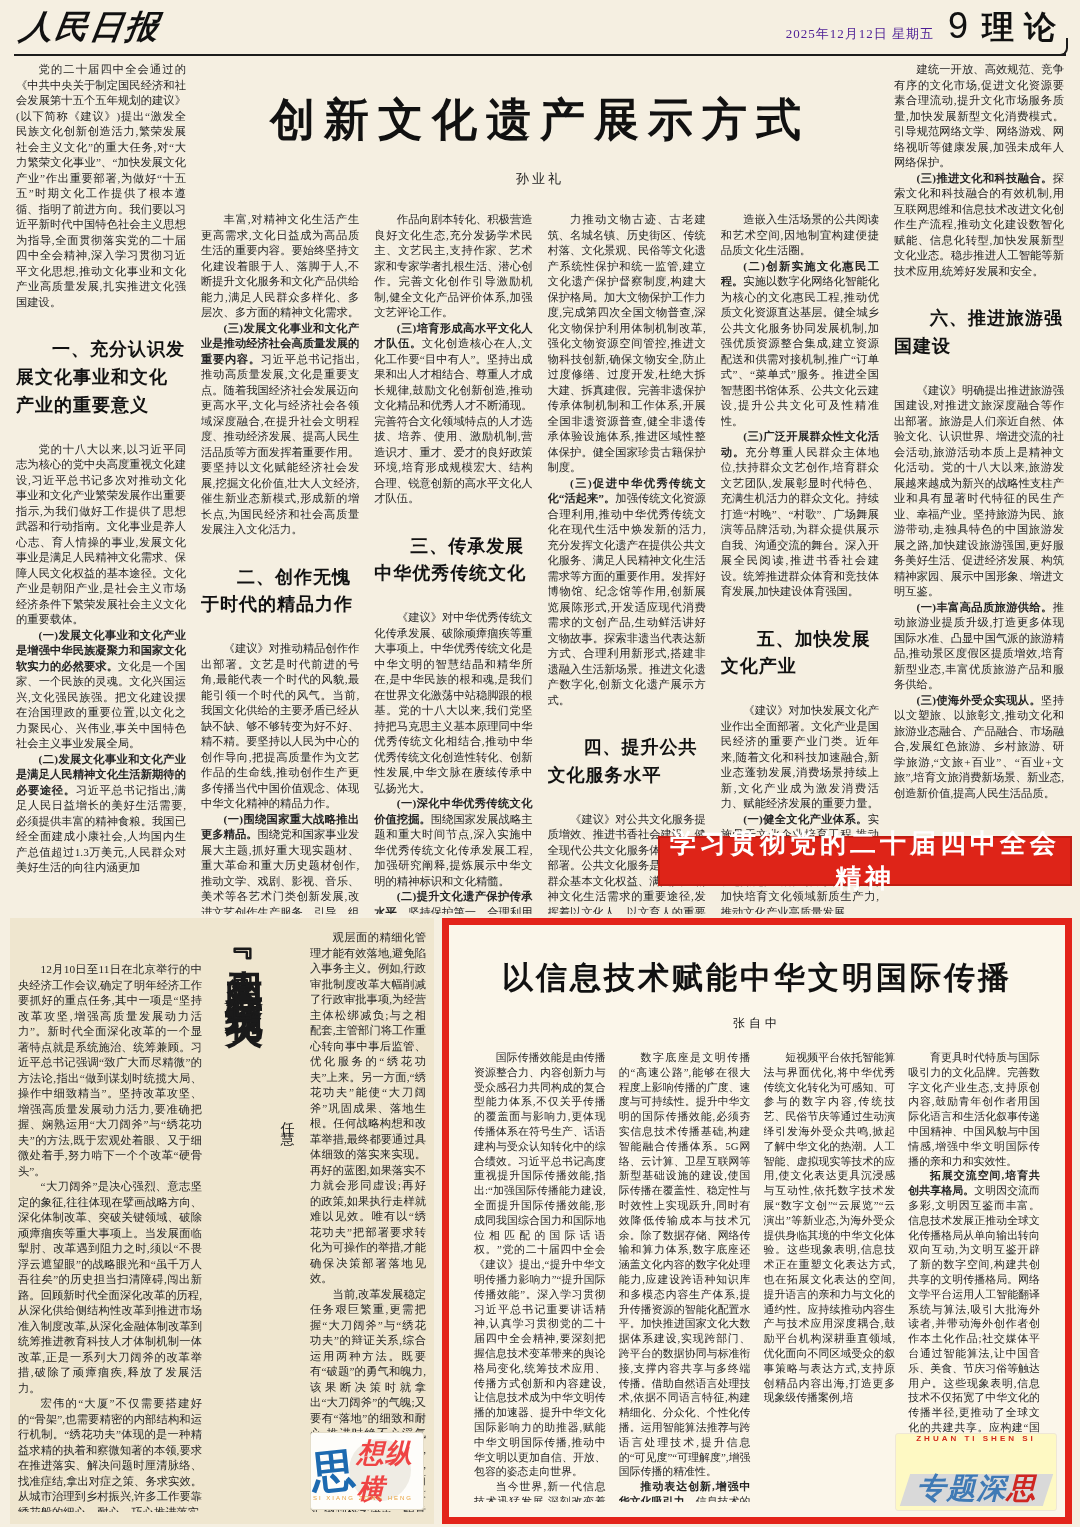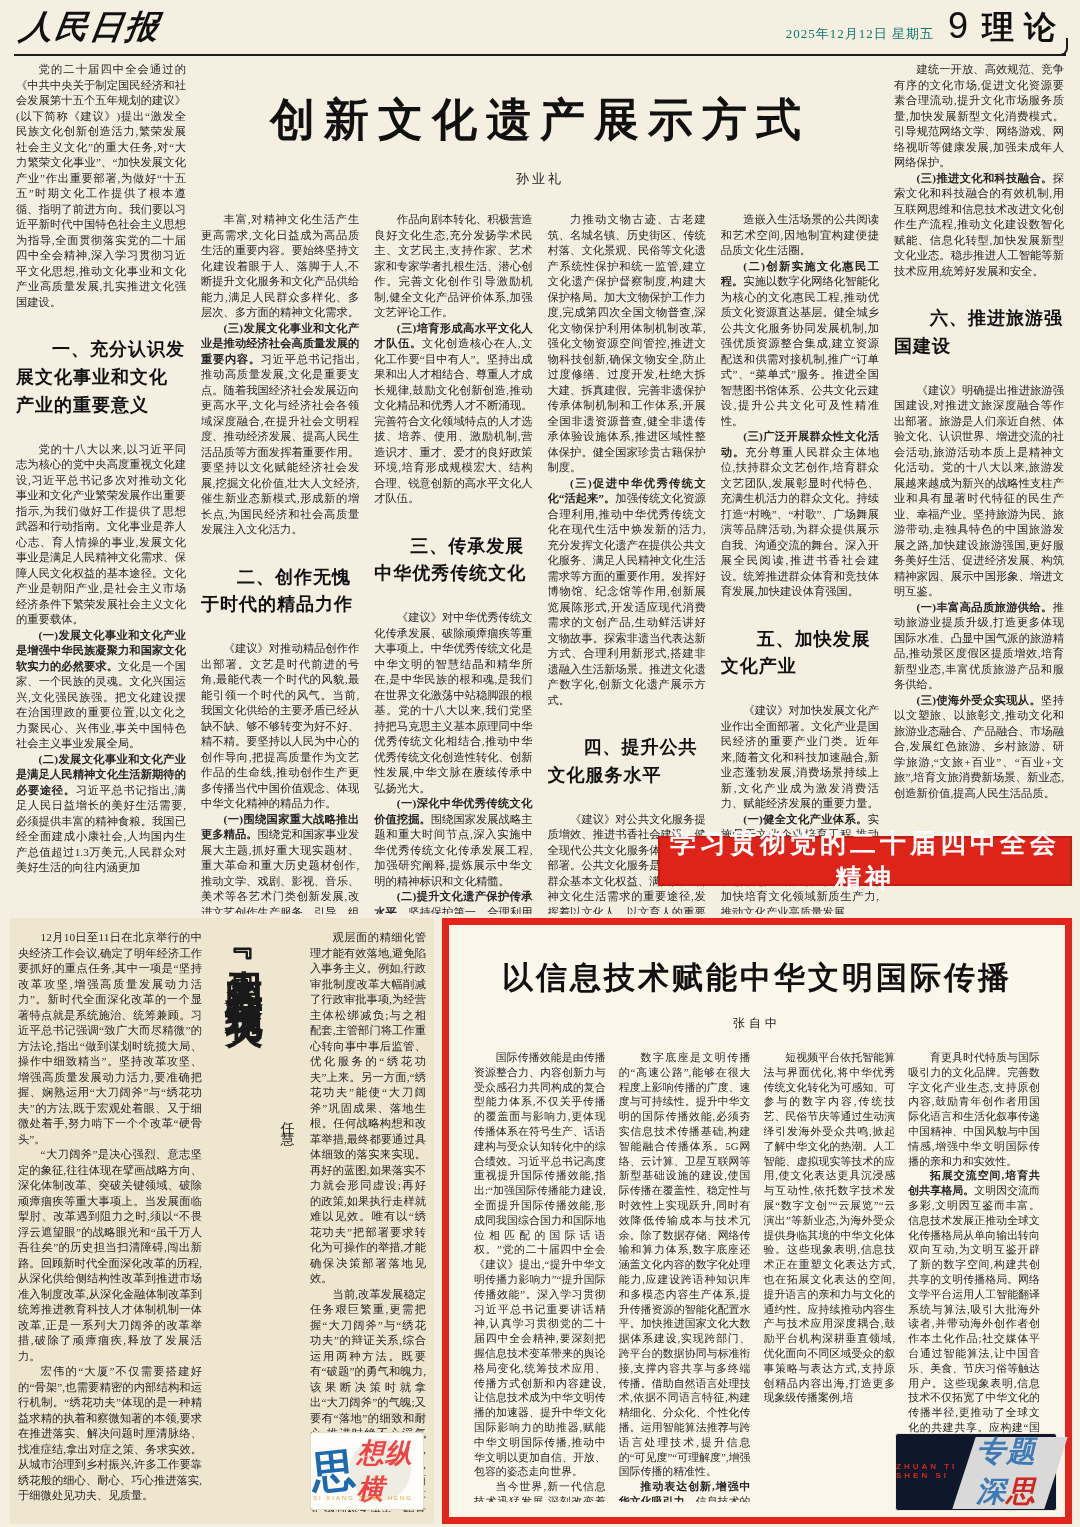--- a/index.html
+++ b/index.html
@@ -3,21 +3,21 @@
 <meta charset="utf-8">
 <style>
   html,body{margin:0;padding:0;}
   body{background:#e8e2d2;font-family:"Liberation Serif","DejaVu Serif",serif;}
   #paper{position:relative;width:1080px;height:1527px;background:#f5efe1;margin:0 auto;overflow:hidden;}
 
   
   .hdr{position:relative;height:54px;margin:0 14px;border-bottom:2px solid #1c1c1c;display:flex;align-items:flex-end;}
   .masthead{font-size:33px;font-weight:700;font-style:italic;transform:skewX(-8deg);letter-spacing:2px;color:#111;padding:0 4px 4px 6px;}
   .hdr-right{margin-left:auto;display:flex;align-items:baseline;gap:14px;padding-bottom:4px;}
-  .hdr-date{font-size:13px;color:#0f766e;letter-spacing:1px;}
+  .hdr-date{font-size:13px;color:#4c1d95;letter-spacing:1px;}
   .hdr-page{font-size:36px;font-weight:400;color:#111;font-family:"Liberation Sans","DejaVu Sans",sans-serif;}
   .hdr-section{font-size:32px;font-weight:700;letter-spacing:10px;color:#111;font-family:"Liberation Sans","DejaVu Sans",sans-serif;}
   .hdr-corner{position:absolute;right:-2px;bottom:-2px;width:10px;height:16px;border-right:2px solid #1c1c1c;border-bottom:2px solid #1c1c1c;border-bottom-right-radius:8px;}
 
   
   .top-article{position:relative;margin:6px 16px 0;height:852px;display:flex;gap:15px;overflow:hidden;}
   .tcol{width:170px;flex:0 0 170px;overflow:hidden;}
   .center{flex:1;display:flex;flex-direction:column;overflow:hidden;}
   .headline{text-align:center;font-family:"Liberation Sans","DejaVu Sans",sans-serif;font-weight:900;font-size:45px;letter-spacing:9px;color:#111;margin-top:28px;}
   .byline{text-align:center;font-size:13px;color:#222;margin:20px 0 24px;letter-spacing:3px;}
@@ -31,41 +31,41 @@
   
   .banner{position:absolute;left:658px;top:836px;width:414px;height:50px;background:#de2418;display:flex;align-items:center;justify-content:center;box-shadow:inset 0 0 0 2px #c21d12;}
   .banner span{color:#fff;font-family:"Liberation Sans","DejaVu Sans",sans-serif;font-weight:800;font-size:26px;letter-spacing:4px;text-align:center;}
 
   
   .bottom{position:absolute;left:10px;top:918px;width:1062px;height:606px;display:flex;gap:8px;}
 
   
   .left-block{width:424px;flex:0 0 424px;background:#efe6cf;box-sizing:border-box;padding:12px 8px;display:flex;gap:8px;}
   .la-col{overflow:hidden;}
-  .la-col-a{width:184px;flex:0 0 184px;}
+  .la-col-a{width:184px;flex:0 0 184px;margin-top:32px;}
   .la-title-strip{width:92px;flex:0 0 92px;position:relative;}
   .la-title{writing-mode:vertical-rl;text-orientation:upright;font-size:38px;font-weight:700;letter-spacing:4px;color:#1a1a1a;margin:6px auto 0 8px;height:560px;}
   .la-author{position:absolute;right:6px;top:180px;writing-mode:vertical-rl;text-orientation:upright;font-size:14px;letter-spacing:10px;color:#222;}
   .la-col-b{flex:1;position:relative;padding-bottom:84px;}
 
   .stamp-sxzh{position:absolute;left:0;right:2px;bottom:2px;height:76px;background:#fefdfa;border:1px solid #e4ddc9;border-radius:3px;display:flex;align-items:center;justify-content:center;overflow:hidden;}
   .stamp-sxzh::before{content:"";position:absolute;left:38px;top:6px;width:62px;height:62px;border-radius:50%;background:#efece4;}
   .sxzh-char1{position:relative;font-size:44px;font-weight:700;color:#1d6ab0;transform:rotate(-6deg);margin-right:2px;}
   .sxzh-rest{position:relative;font-size:27px;font-weight:800;font-style:italic;color:#ef4444;letter-spacing:1px;}
   .sxzh-cap{position:absolute;right:10px;bottom:8px;font-size:6px;letter-spacing:2px;color:#e8a13c;font-family:"Liberation Sans","DejaVu Sans",sans-serif;}
 
   
   .right-block{flex:1;border:7px solid #e3241a;background:#fbf6ea;box-sizing:border-box;position:relative;padding:6px 25px;}
   .ra-headline{text-align:center;font-weight:700;font-size:31px;letter-spacing:3px;color:#111;margin-top:26px;}
   .ra-byline{text-align:center;font-size:12px;color:#222;margin:16px 0 18px;letter-spacing:4px;}
   .ra-cols{display:flex;gap:13px;height:452px;overflow:hidden;}
   .rcol{flex:1;overflow:hidden;}
   .rcol .para{font-size:10.9px;line-height:14.8px;}
 
-  .stamp-ztss{position:absolute;right:8px;bottom:6px;width:160px;height:76px;background:#0f172a;border:1px solid #efe7d6;border-radius:3px;display:flex;flex-direction:row;align-items:center;justify-content:space-between;}
+  .stamp-ztss{position:absolute;right:8px;bottom:6px;width:160px;height:76px;background:#fef9c3;border:1px solid #efe7d6;border-radius:3px;display:flex;flex-direction:column;align-items:center;justify-content:space-between;}
   .ztss-cap{font-size:8px;letter-spacing:3px;color:#d22a1e;font-weight:700;font-family:"Liberation Sans","DejaVu Sans",sans-serif;margin-bottom:2px;}
   .ztss-band{position:relative;padding:1px 12px;}
   .ztss-band::before{content:"";position:absolute;left:0;right:0;top:6px;bottom:4px;background:#d9d9d9;transform:skewX(-18deg);}
   .ztss-blue{position:relative;font-size:29px;font-weight:800;font-style:italic;color:#3f7ab5;letter-spacing:1px;}
   .ztss-red{position:relative;font-size:29px;font-weight:800;font-style:italic;color:#cf2722;}
 </style>
 </head>
 <body>
 
 <div id="paper">

